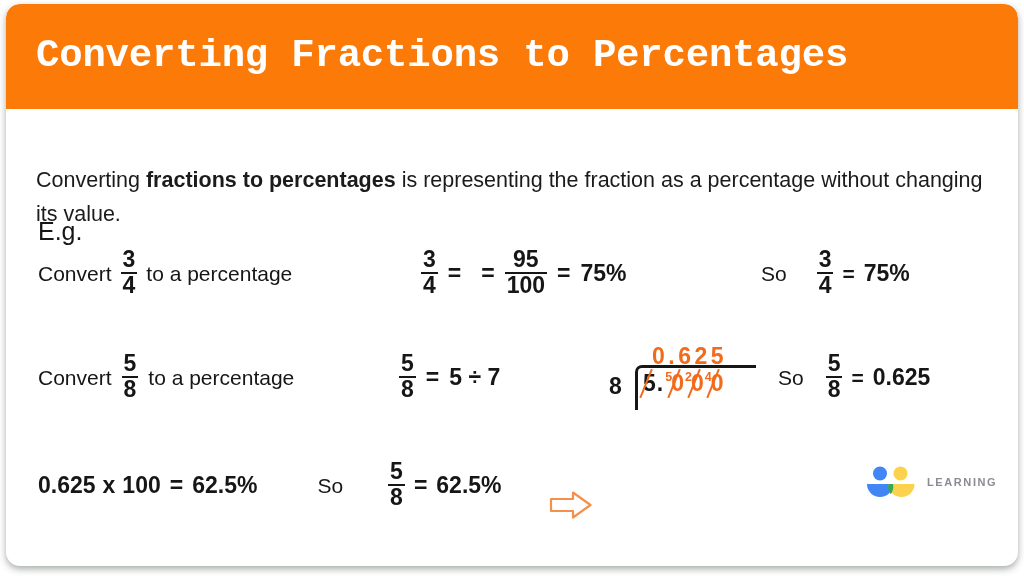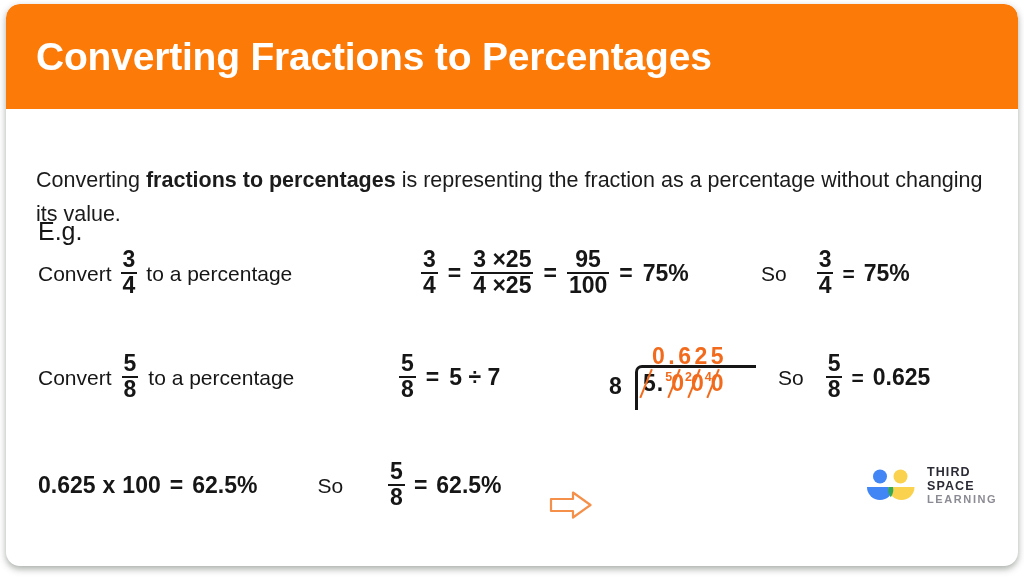--- a/index.html
+++ b/index.html
@@ -29,20 +29,21 @@
     border-radius: 14px 14px 0 0;
     display: flex; align-items: center;
   }
   #header h1 {
     margin: 0 0 0 30px;
     color: #ffffff;
     font-size: 39px;
     font-weight: bold;
     letter-spacing: -0.2px;
     line-height: 1;
+    font-family: Liberation Mono, monospace;
   }
 
   
   #body { position: relative; height: 457px; }
 
   .intro {
     position: absolute;
     left: 30px; top: 32px;
     width: 950px;
     font-size: 21.5px;
@@ -178,24 +179,20 @@
       </span>
       <span>to a percentage</span>
     </div>
 
     <div class="row" id="r1-eq">
       <span class="frac">
         <span class="num">3</span>
         <span class="den">4</span>
       </span>
       <span class="op">=</span>
-      <span class="frac">
-        <span class="num">3 ×25</span>
-        <span class="den">4 ×25</span>
-      </span>
       <span class="op">=</span>
       <span class="frac">
         <span class="num">95</span>
         <span class="den">100</span>
       </span>
       <span class="op">=</span>
       <span>75%</span>
     </div>
 
     <div class="row" id="r1-so">
@@ -270,19 +267,18 @@
       <span class="mark">
         <svg width="54" height="34" viewBox="0 0 54 34" aria-hidden="true">
           <circle cx="16" cy="8.5" r="7" fill="#4285F4"></circle>
           <circle cx="36.5" cy="8.5" r="7" fill="#FBD24E"></circle>
           <path d="M3,19 A13,13 0 0 0 29,19 Z" fill="#4285F4"></path>
           <path d="M24.5,19 A13,13 0 0 0 50.5,19 Z" fill="#FBD24E"></path>
           <path d="M24.5,19 L29,19 A13,13 0 0 1 26.75,29.2 A13,13 0 0 1 24.5,19 Z" fill="#34A853"></path>
         </svg>
       </span>
       <span class="words">
-        <span class="l1" style="display:block">THIRD SPACE</span>
         <span class="l2" style="display:block">LEARNING</span>
       </span>
     </div>
 
   </div>
 </div>
 
 </body></html>

